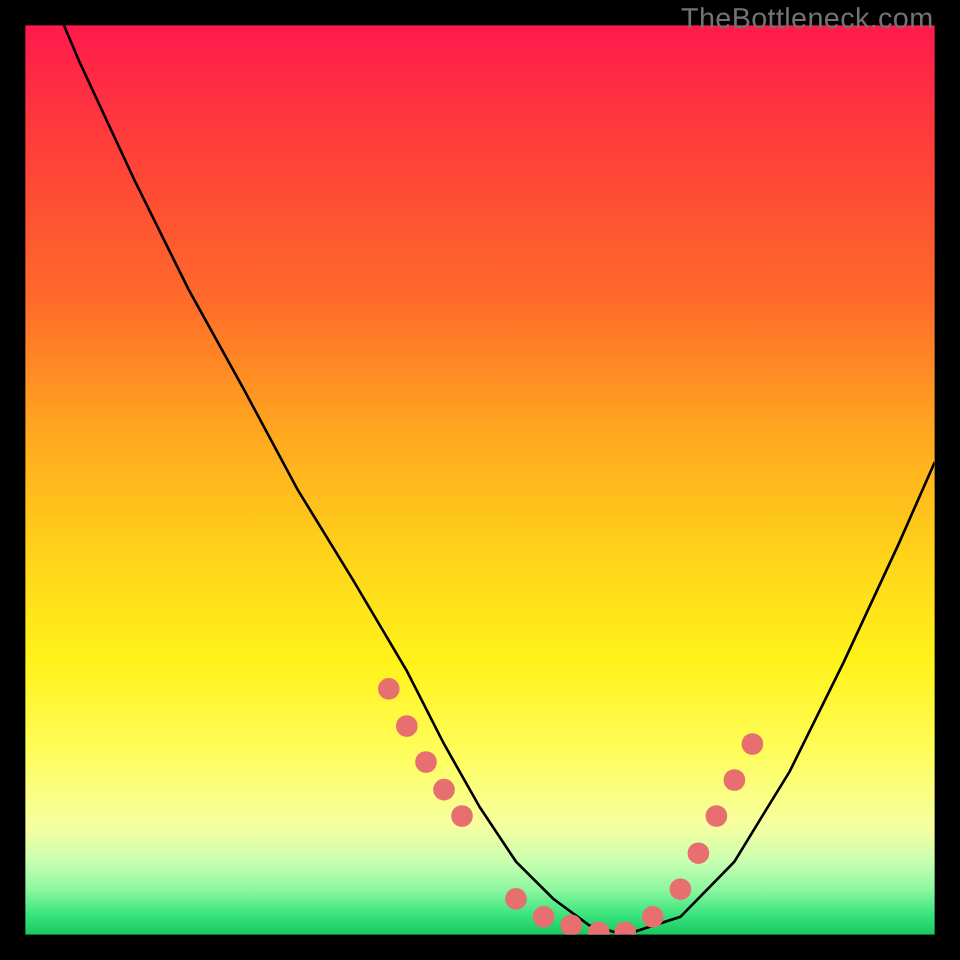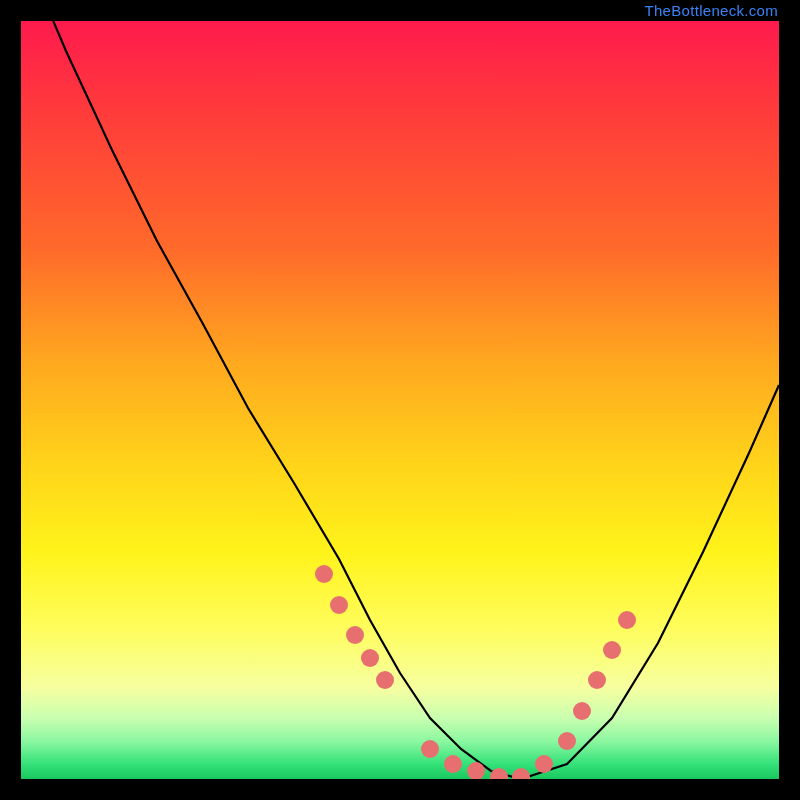--- a/index.html
+++ b/index.html
@@ -52,22 +52,22 @@
     position: absolute;
     left: 0;
     top: 0;
     width: 758px;
     height: 758px;
   }
   .watermark {
     position: absolute;
     top: 2px;
     right: 22px;
-    color: #3b82f6;
-    font-size: 15px;
+    color: #737373;
+    font-size: 24px;
     font-weight: 400;
     letter-spacing: 0.3px;
   }
 </style>
 </head>
 <body>
 
 <div class="frame">
 
   <div class="plot-area">

